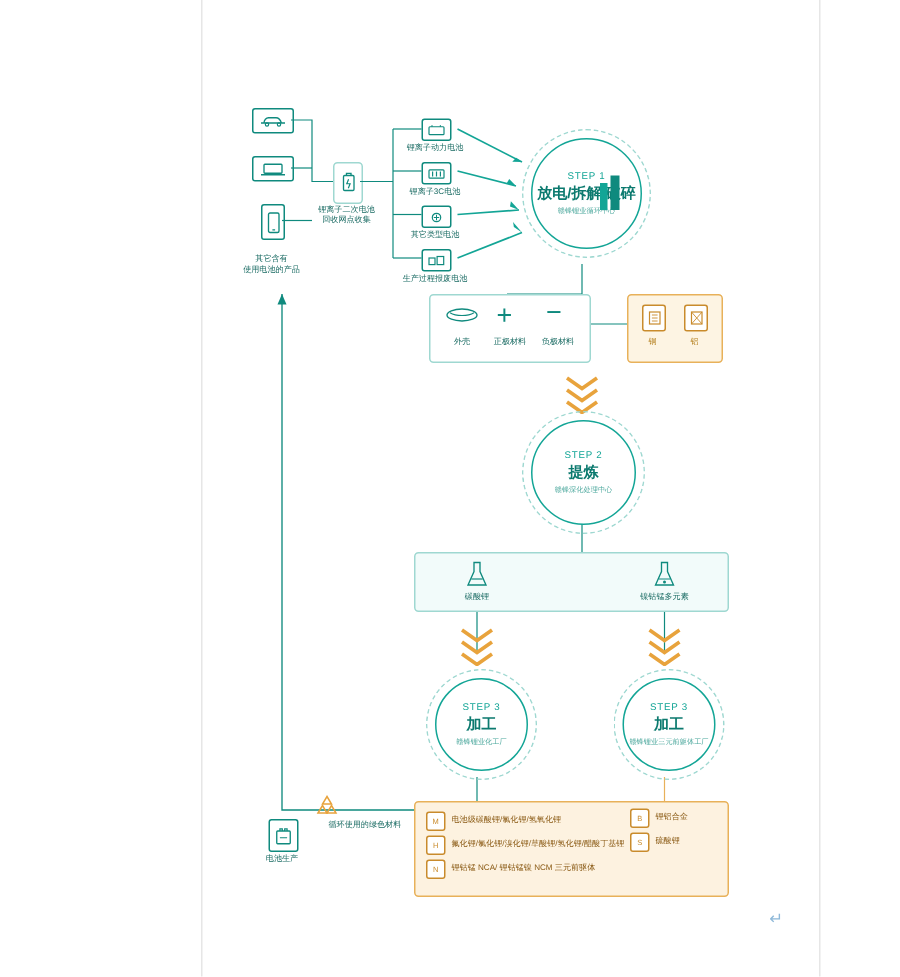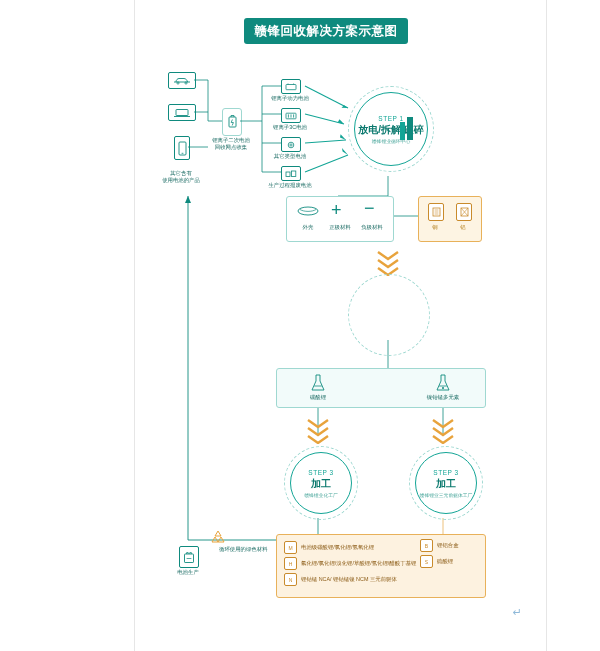--- a/index.html
+++ b/index.html
@@ -78,23 +78,20 @@
   .ret{position:absolute;right:78px;bottom:32px;color:#8fb9d9;font-size:11px;}
 </style>
 </head>
 <body>
 
 <div class="page">
 
   <div class="edge-left"></div>
   <div class="edge-right"></div>
 
-  <div class="title-box">
-    <span>赣锋回收解决方案示意图</span>
-  </div>
 
   <div class="ibox" style="left:168px;top:72px;width:26px;height:15px;">
     <svg width="18" height="9" viewBox="0 0 18 9">
         <path d="M1 6h16M3 6c0-2 1.5-3.5 3-3.5h5c1.8 0 3 1.5 3.6 3.5" fill="none" stroke="#0f8a7e" stroke-width="0.9"></path>
         <circle cx="5" cy="7" r="1.1" fill="none" stroke="#0f8a7e" stroke-width="0.8"></circle>
         <circle cx="13" cy="7" r="1.1" fill="none" stroke="#0f8a7e" stroke-width="0.8"></circle>
       </svg>
   </div>
   <div class="ibox" style="left:168px;top:104px;width:26px;height:15px;">
     <svg width="18" height="10" viewBox="0 0 18 10">
@@ -243,20 +240,25 @@
 
   <div class="chev" style="left:376px;top:250px;">
     <svg width="24" height="26" viewBox="0 0 24 26">
       <path d="M2 2 L12 9 L22 2" fill="none" stroke="#e8a33c" stroke-width="2.4"></path>
       <path d="M2 10 L12 17 L22 10" fill="none" stroke="#e8a33c" stroke-width="2.4"></path>
       <path d="M2 18 L12 25 L22 18" fill="none" stroke="#e8a33c" stroke-width="2.4"></path>
     </svg>
   </div>
 
   <div class="ring" style="left:348px;top:274px;width:80px;height:80px;"></div>
+  <div class="circ" style="left:354px;top:280px;width:68px;height:68px;">
+    <div class="step">STEP 2</div>
+    <div class="nm">提炼</div>
+    <div class="sub">赣锋深化处理中心</div>
+  </div>
 
   <div class="panel" style="left:276px;top:368px;width:208px;height:38px;"></div>
   <div style="position:absolute;left:310px;top:374px;">
     <svg width="16" height="18" viewBox="0 0 16 18">
         <path d="M6 1h4v6l4 9H2l4-9z" fill="none" stroke="#0f8a7e" stroke-width="0.9"></path>
         <path d="M4.2 12h7.6" stroke="#0f8a7e" stroke-width="0.8"></path>
       </svg>
   </div>
   <div style="position:absolute;left:435px;top:374px;">
     <svg width="16" height="18" viewBox="0 0 16 18">

